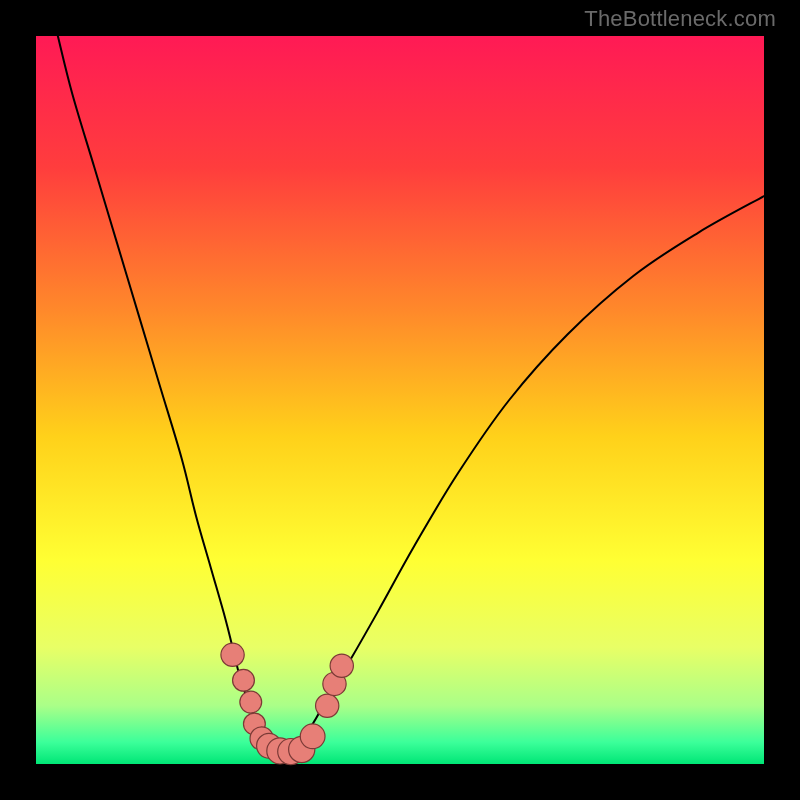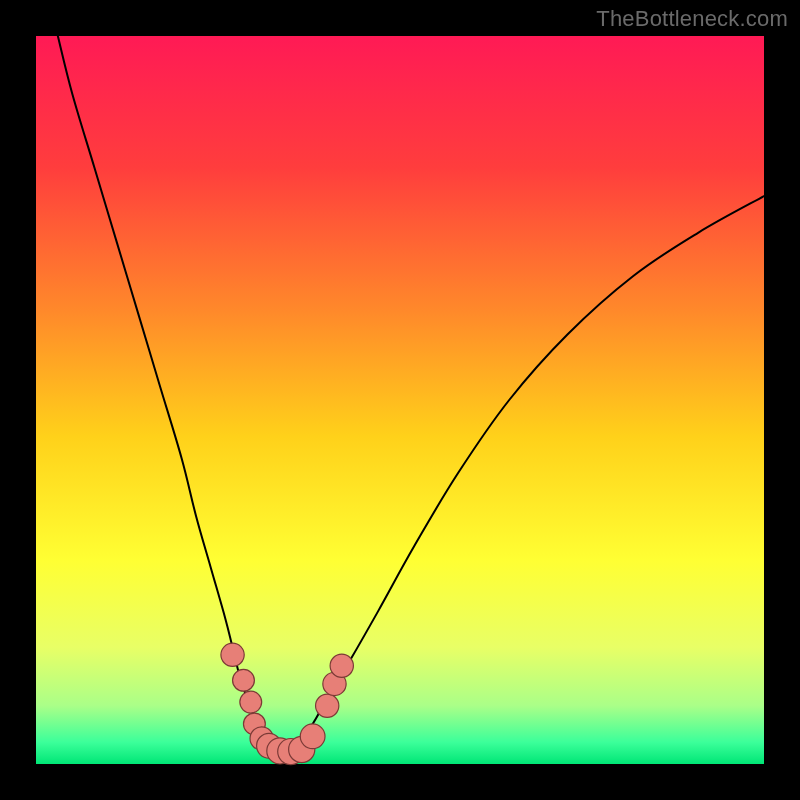--- a/index.html
+++ b/index.html
@@ -23,21 +23,21 @@
     position: absolute;
     left: 36px;
     top: 36px;
     width: 728px;
     height: 728px;
     
   }
   .watermark {
     position: absolute;
     top: 6px;
-    right: 12px;
+    right: 24px;
     color: #6a6a6a;
     font-size: 22px;
     font-weight: 500;
     letter-spacing: 0.2px;
     user-select: none;
   }
   svg.curves {
     position: absolute;
     left: 0;
     top: 0;

